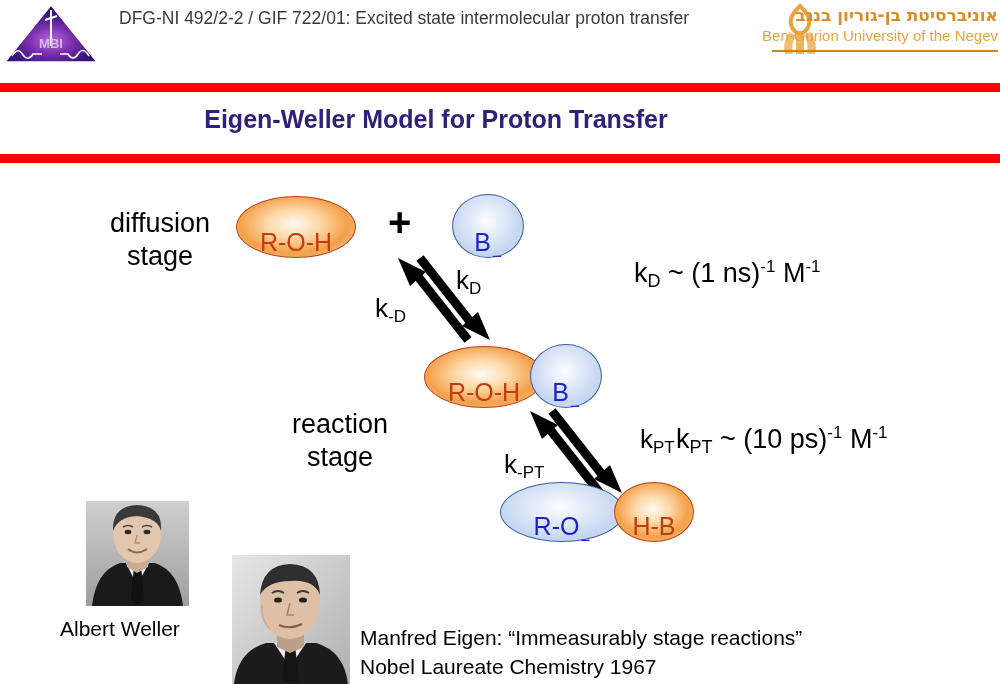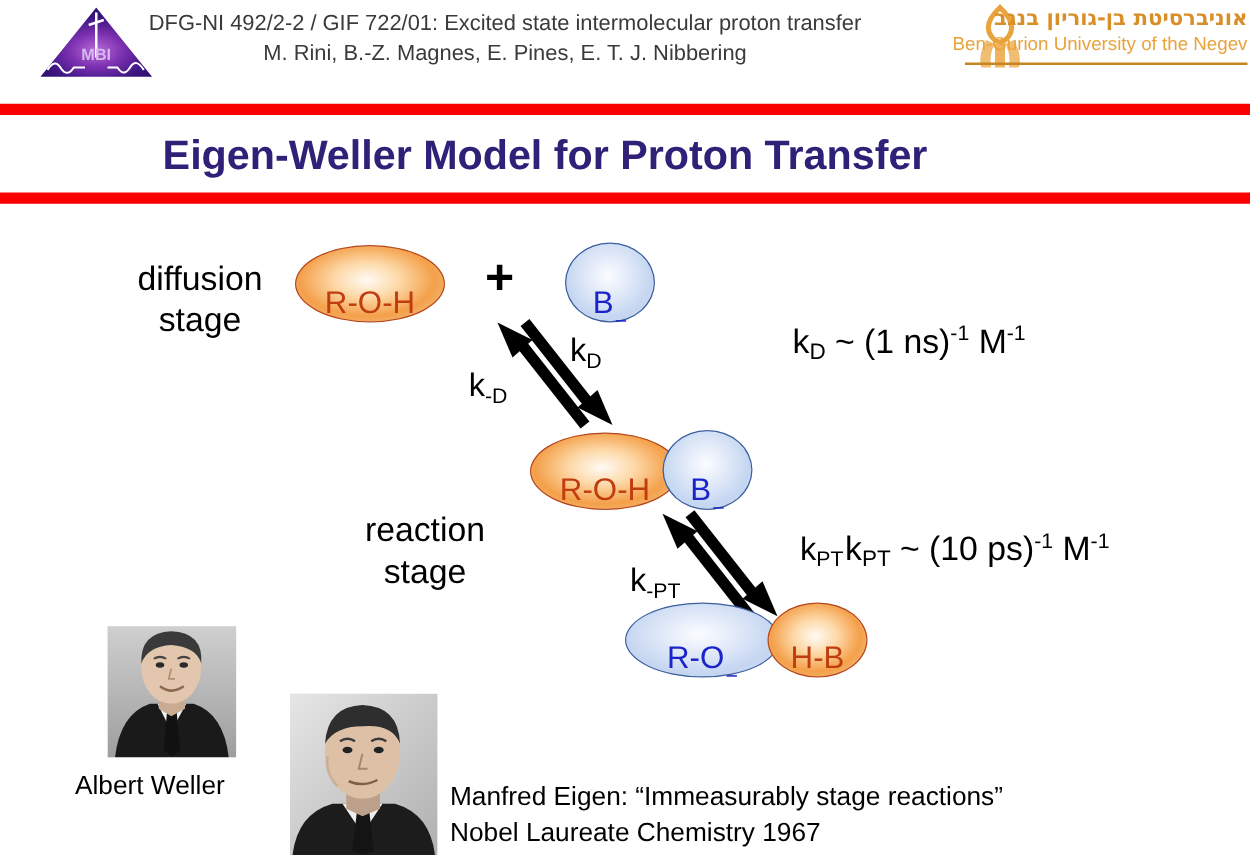--- a/index.html
+++ b/index.html
@@ -25,21 +25,21 @@
     text-align: center;
     color: #3a3a3a;
     font-size: 17.5px;
     line-height: 24px;
     font-family: "Liberation Sans", sans-serif;
   }
 
   
   #mbi-logo {
     position: absolute;
-    left: 28px;
+    left: 2px;
     top: 2px;
     width: 98px;
     height: 64px;
   }
 
   
   #bgu-logo {
     position: absolute;
     left: 772px;
     top: 2px;
@@ -86,21 +86,21 @@
   #red-bar-top { top: 83px; }
   #red-bar-bottom { top: 154px; }
 
   
   #slide-title {
     position: absolute;
     left: 0;
     top: 105px;
     width: 872px;
     text-align: center;
-    font-size: 33px;
+    font-size: 25px;
     font-weight: bold;
     color: #312078;
     font-family: "Liberation Sans", sans-serif;
   }
 
   
   .stage-label {
     position: absolute;
     text-align: center;
     font-size: 27px;
@@ -257,21 +257,20 @@
       <path d="M 10 54 Q 16 44 21 53 Q 26 60 31 52 L 40 52" stroke="#ffffff" stroke-width="1.6" fill="none"></path>
       <path d="M 58 52 L 66 52 Q 71 60 76 52 Q 81 44 87 54" stroke="#ffffff" stroke-width="1.6" fill="none"></path>
       <path d="M 49 8 L 49 44" stroke="#ffffff" stroke-width="2"></path>
       <path d="M 43 18 L 55 14" stroke="#ffffff" stroke-width="2"></path>
       <text x="49" y="46" font-family="Liberation Sans, sans-serif" font-size="13" font-weight="bold" fill="#d8b8ee" text-anchor="middle">MBI</text>
     </svg>
   </div>
 
   <div id="header-text">
     <div>DFG-NI 492/2-2 / GIF 722/01: Excited state intermolecular proton transfer</div>
-    <div>M. Rini, B.-Z. Magnes, E. Pines, E. T. J. Nibbering</div>
   </div>
 
   <div id="bgu-logo">
     <svg width="70" height="60" viewBox="0 0 70 60" style="position:absolute;left:0;top:0;">
       <path d="M28 4 Q14 17 21 27 Q28 36 35 27 Q42 17 28 4 Z" fill="none" stroke="#e8a33d" stroke-width="4"></path>
       <path d="M17 30 Q10 42 13 52 L21 52 Q19 41 24 33 Z" fill="#f0be72"></path>
       <path d="M39 30 Q46 42 43 52 L35 52 Q37 41 32 33 Z" fill="#f0be72"></path>
       <rect x="24" y="33" width="8" height="19" fill="#eeb35c"></rect>
     </svg>
     <div id="bgu-hebrew">אוניברסיטת בן-גוריון בנגב</div>

